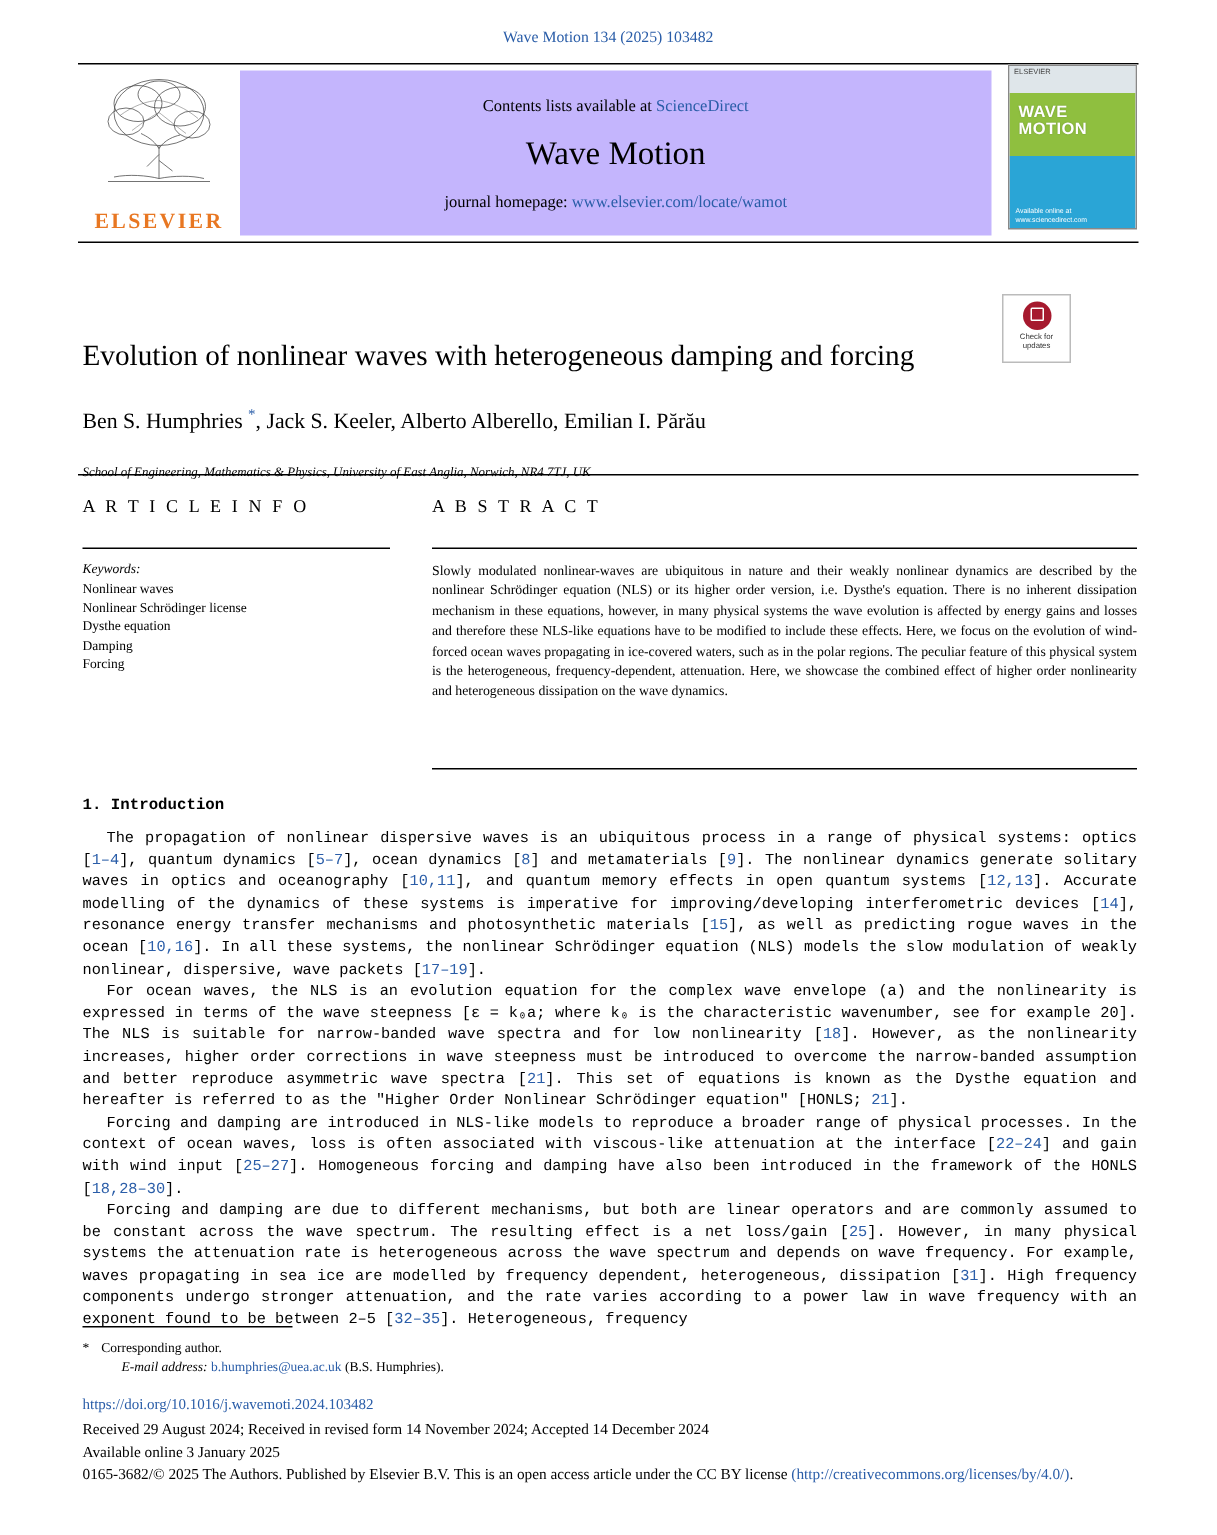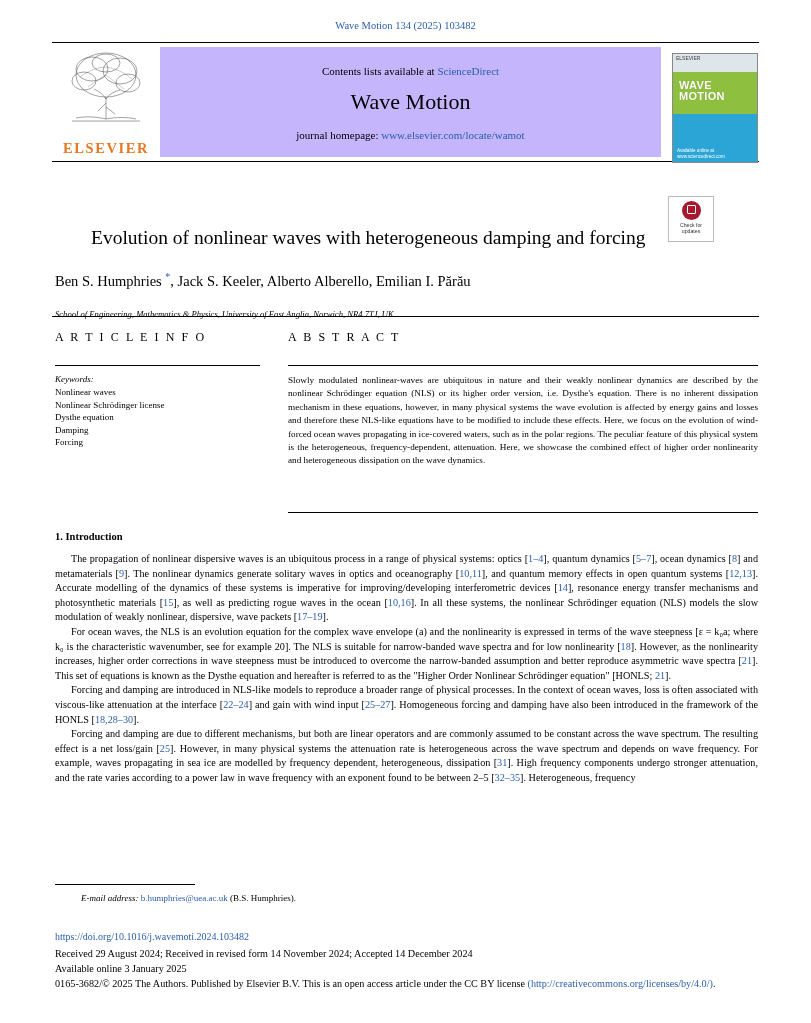--- a/index.html
+++ b/index.html
@@ -41,22 +41,22 @@
   .center-box {
     flex:1 1 auto; background:#c4b5fd; margin:4px 4px 4px 0;
     display:flex; flex-direction:column; align-items:center; justify-content:center;
     box-sizing:border-box;
   }
   .contents-line { font-size:11px; margin-top:2px; }
   .contents-line a, .homepage-line a { color:#2a5da8; text-decoration:none; }
   .journal-title { font-size:22px; margin:12px 0 14px 0; font-weight:normal; }
   .homepage-line { font-size:11px; }
   .cover-box {
-    width:88px; flex:0 0 88px; margin:16px 0 4px 6px;
-    display:flex; align-items:center; justify-content:center;
+    width:88px; flex:0 0 88px; margin:0 0 4px 6px;
+    display:flex; justify-content:center;
   }
   .cover-img {
     width:84px; height:108px; border:1px solid #888; background:#fff;
     position:relative; overflow:hidden;
   }
   .cover-top { position:absolute; top:0; left:0; right:0; height:18px; background:#dfe6ea; }
   .cover-mid { position:absolute; top:18px; left:0; right:0; height:42px; background:#8fbf3f; }
   .cover-bot { position:absolute; top:60px; left:0; right:0; bottom:0; background:#2aa5d6; }
   .cover-text {
     position:absolute; top:26px; left:6px; color:#fff; font-weight:bold;
@@ -87,21 +87,21 @@
   .crossmark .cm-circle:after{
     content:""; position:absolute; left:5px; top:4px; width:9px; height:9px;
     border:1.6px solid #fff; border-radius:1px; box-sizing:border-box;
   }
   .crossmark .cm-t1 { font-size:5.2px; line-height:6px; color:#333; }
   .crossmark .cm-t2 { font-size:5.2px; line-height:6px; color:#333; }
 
   
   .title {
     position:absolute; top:212px; left:55px; width:600px;
-    font-size:19.5px; line-height:26px; font-weight:normal;margin-left:36px;
+    font-size:19.5px; line-height:26px; font-weight:normal;
   }
   .authors {
     position:absolute; top:267px; left:55px; width:660px;
     font-size:14.5px; line-height:20px;
   }
   .authors sup { font-size:10px; color:#2a5da8; }
   .affil {
     position:absolute; top:308px; left:55px; width:660px;
     font-size:8.6px; font-style:italic; line-height:12px;
   }
@@ -127,21 +127,21 @@
   .abstract-text {
     font-size:9.2px; line-height:13.4px; text-align:justify;
   }
   .rule-mid {
     position:absolute; top:512px; left:288px; width:470px; height:0;
     border-top:0.8px solid #000;
   }
 
   
   .body {
-    position:absolute; top:531px; left:55px; width:703px;
+    position:absolute; top:531px; left:55px; width:703px;font-family:Liberation Mono, monospace;
   }
   .h2 { font-size:10.5px; font-weight:bold; margin:0 0 10px 0; }
   .body p {
     font-size:10.2px; line-height:14.6px; text-align:justify;
     margin:0 0 0 0; text-indent:16px;
   }
   .body p.first { text-indent:16px; }
 
   
   .foot-rule {
@@ -271,20 +271,23 @@
   <div class="body">
     <div class="h2">1.  Introduction</div>
     <p class="first">The propagation of nonlinear dispersive waves is an ubiquitous process in a range of physical systems: optics [<span style="color:#2a5da8">1–4</span>], quantum dynamics [<span style="color:#2a5da8">5–7</span>], ocean dynamics [<span style="color:#2a5da8">8</span>] and metamaterials [<span style="color:#2a5da8">9</span>]. The nonlinear dynamics generate solitary waves in optics and oceanography [<span style="color:#2a5da8">10,11</span>], and quantum memory effects in open quantum systems [<span style="color:#2a5da8">12,13</span>]. Accurate modelling of the dynamics of these systems is imperative for improving/developing interferometric devices [<span style="color:#2a5da8">14</span>], resonance energy transfer mechanisms and photosynthetic materials [<span style="color:#2a5da8">15</span>], as well as predicting rogue waves in the ocean [<span style="color:#2a5da8">10,16</span>]. In all these systems, the nonlinear Schrödinger equation (NLS) models the slow modulation of weakly nonlinear, dispersive, wave packets [<span style="color:#2a5da8">17–19</span>].</p>
     <p>For ocean waves, the NLS is an evolution equation for the complex wave envelope (a) and the nonlinearity is expressed in terms of the wave steepness [ε = k₀a; where k₀ is the characteristic wavenumber, see for example 20]. The NLS is suitable for narrow-banded wave spectra and for low nonlinearity [<span style="color:#2a5da8">18</span>]. However, as the nonlinearity increases, higher order corrections in wave steepness must be introduced to overcome the narrow-banded assumption and better reproduce asymmetric wave spectra [<span style="color:#2a5da8">21</span>]. This set of equations is known as the Dysthe equation and hereafter is referred to as the "Higher Order Nonlinear Schrödinger equation" [HONLS; <span style="color:#2a5da8">21</span>].</p>
     <p>Forcing and damping are introduced in NLS-like models to reproduce a broader range of physical processes. In the context of ocean waves, loss is often associated with viscous-like attenuation at the interface [<span style="color:#2a5da8">22–24</span>] and gain with wind input [<span style="color:#2a5da8">25–27</span>]. Homogeneous forcing and damping have also been introduced in the framework of the HONLS [<span style="color:#2a5da8">18,28–30</span>].</p>
     <p>Forcing and damping are due to different mechanisms, but both are linear operators and are commonly assumed to be constant across the wave spectrum. The resulting effect is a net loss/gain [<span style="color:#2a5da8">25</span>]. However, in many physical systems the attenuation rate is heterogeneous across the wave spectrum and depends on wave frequency. For example, waves propagating in sea ice are modelled by frequency dependent, heterogeneous, dissipation [<span style="color:#2a5da8">31</span>]. High frequency components undergo stronger attenuation, and the rate varies according to a power law in wave frequency with an exponent found to be between 2–5 [<span style="color:#2a5da8">32–35</span>]. Heterogeneous, frequency</p>
   </div>
 
   <div class="foot-rule"></div>
   <div class="footnote">
+    <div>
+      <span class="star">*</span><span>Corresponding author.</span>
+    </div>
     <div style="margin-left:26px;">
       <span class="em">E-mail address:</span>
       <a href="#">b.humphries@uea.ac.uk</a>
       <span>(B.S. Humphries).</span>
     </div>
   </div>
 
   <div class="doi">
     <a href="#">https://doi.org/10.1016/j.wavemoti.2024.103482</a>
   </div>

